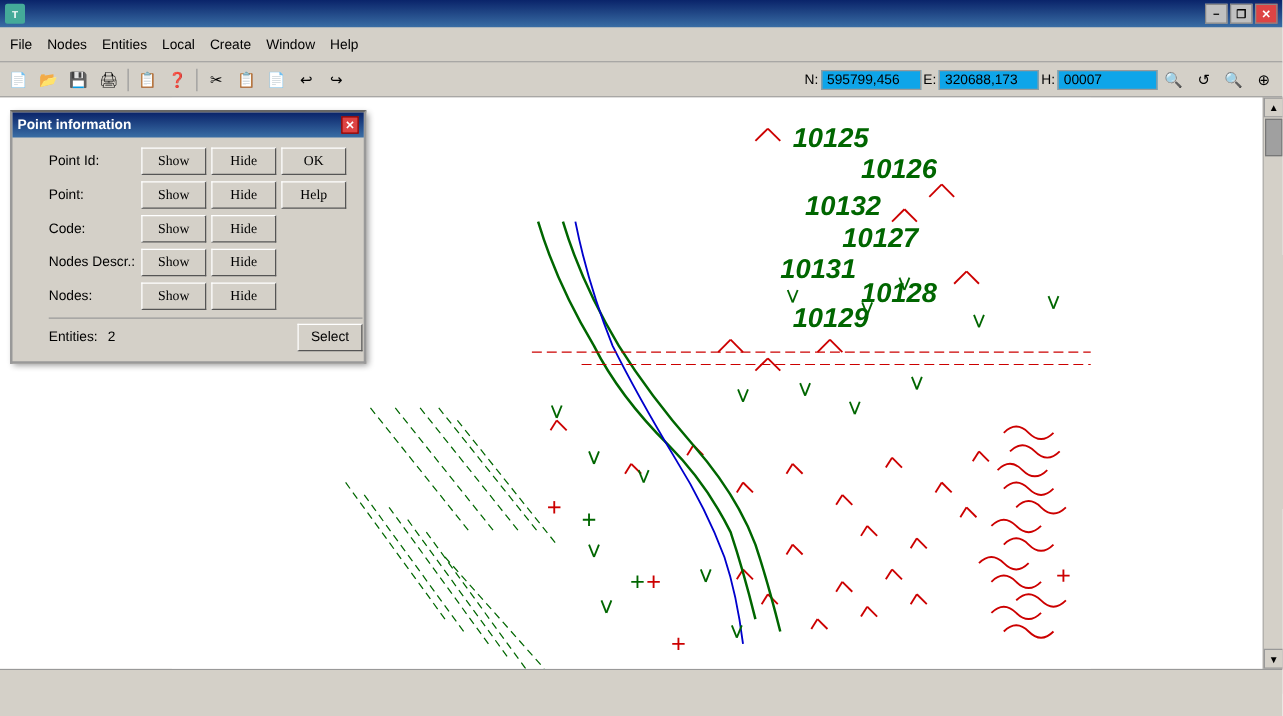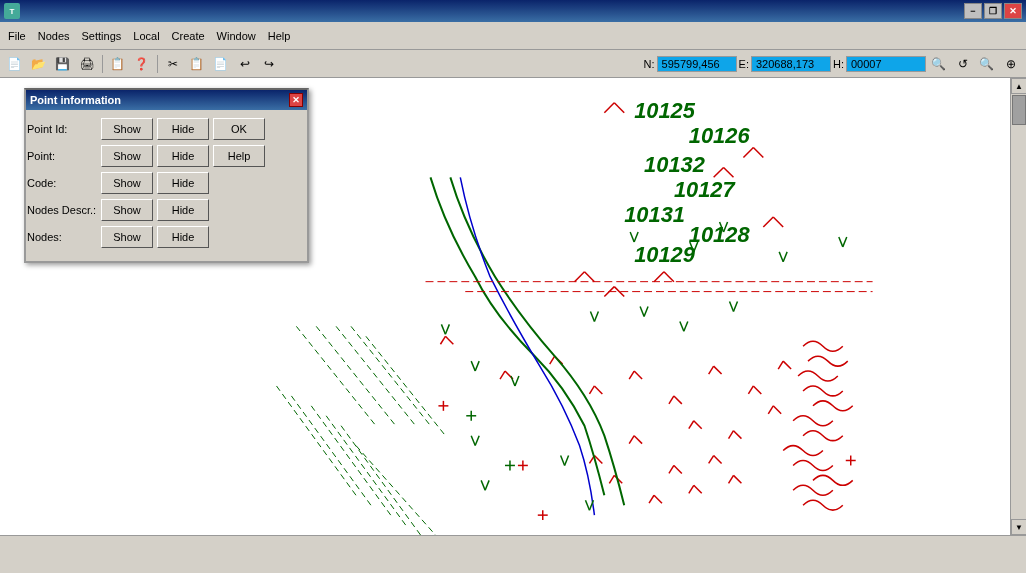--- a/index.html
+++ b/index.html
@@ -123,21 +123,21 @@
       display: flex;
       align-items: center;
       padding: 0 4px;
       font-size: 11px;
     }
 
     
     .dialog {
       position: absolute;
       top: 10px;
-      left: 24px;
+      left: 8px;
       width: 285px;
       background: #d4d0c8;
       border: 2px solid #999;
       border-top: 2px solid #666;
       box-shadow: 2px 2px 5px rgba(0,0,0,0.4);
       z-index: 100;
     }
     .dialog-title {
       height: 20px;
       background: linear-gradient(to bottom, #0a246a, #3a6ea5);
@@ -153,20 +153,21 @@
       width: 14px; height: 14px;
       background: #d44;
       border: 1px solid #800;
       color: white;
       font-size: 9px;
       display: flex; align-items: center; justify-content: center;
       cursor: pointer;
     }
     .dialog-content {
       padding: 8px 1px;
+      margin-left: 28px;
     }
     .dialog-row {
       display: flex;
       align-items: center;
       margin-bottom: 5px;
       gap: 4px;
     }
     .dialog-label {
       width: 70px;
       font-size: 11px;
@@ -178,21 +179,21 @@
       height: 22px;
       background: #d4d0c8;
       border: 1px solid #999;
       border-top-color: #fff;
       border-left-color: #fff;
       border-bottom-color: #555;
       border-right-color: #555;
       font-size: 11px;
       cursor: pointer;
       padding: 0 4px;
-      display: flex; align-items: center; justify-content: center;
+      display: flex; align-items: center; justify-content: center; font-family: Liberation Serif, serif;
     }
 
     .entities-row {
       display: flex;
       align-items: center;
       margin-top: 6px;
       padding-top: 4px;
       border-top: 1px solid #999;
       gap: 4px;
     }
@@ -222,21 +223,21 @@
   <div class="title-bar-buttons">
     <div class="title-btn">−</div>
     <div class="title-btn">❐</div>
     <div class="title-btn close">✕</div>
   </div>
 </div>
 
 <div class="menu-bar">
   <span class="menu-item">File</span>
   <span class="menu-item">Nodes</span>
-  <span class="menu-item">Settings</span>
+  <span class="menu-item">Entities</span>
   <span class="menu-item">Local</span>
   <span class="menu-item">Create</span>
   <span class="menu-item">Window</span>
   <span class="menu-item">Help</span>
 </div>
 
 <div class="toolbar">
   <div class="tool-btn">📄</div>
   <div class="tool-btn">📂</div>
   <div class="tool-btn">💾</div>
@@ -471,20 +472,25 @@
           <button class="dlg-btn">Show</button>
           <button class="dlg-btn">Hide</button>
         </div>
 
         <div class="dialog-row">
           <span class="dialog-label">Nodes:</span>
           <button class="dlg-btn">Show</button>
           <button class="dlg-btn">Hide</button>
         </div>
 
+        <div class="entities-row">
+          <span class="entities-label">Entities:</span>
+          <span class="entities-value">2</span>
+          <button class="select-btn">Select</button>
+        </div>
 
       </div>
     </div>
   </div>
 
   <div class="scrollbar-v">
     <div class="scroll-btn">▲</div>
     <div class="scroll-track">
       <div class="scroll-thumb"></div>
     </div>

